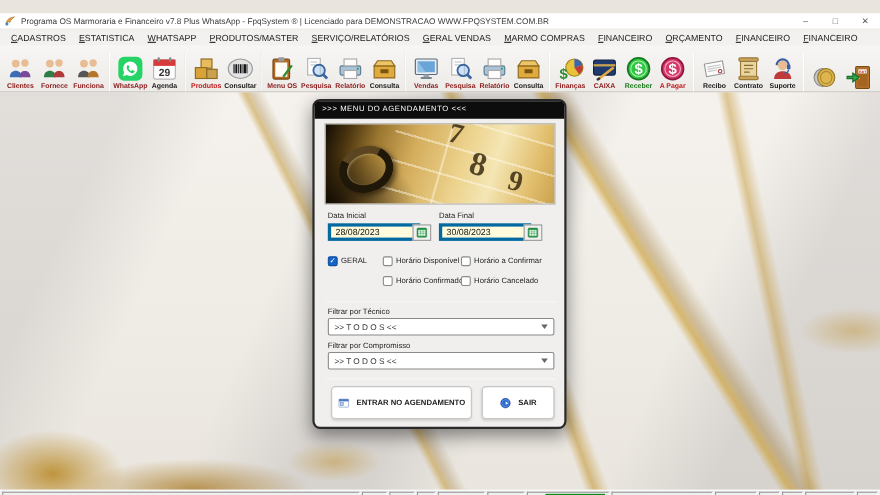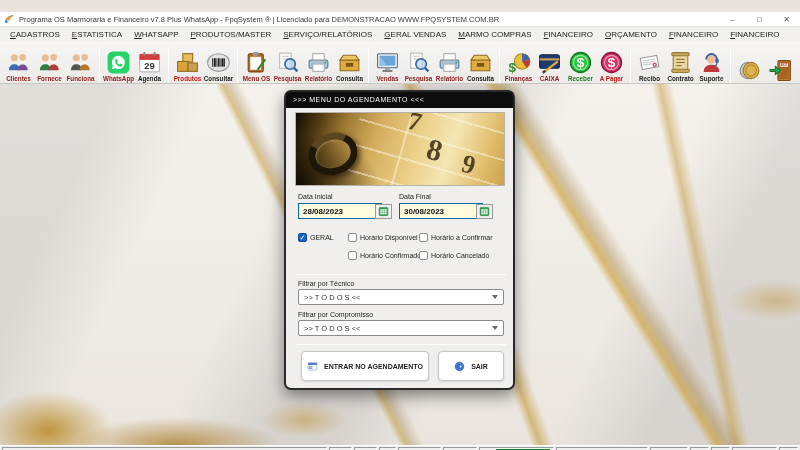--- a/index.html
+++ b/index.html
@@ -65,22 +65,22 @@
                background:rgba(255,250,235,.45); }
   .pnum { position:absolute; font-family:"Liberation Serif", serif; font-weight:bold;
           color:rgba(55,42,16,.85); transform:rotate(15deg); }
   .pnum-7 { left:54%; top:-8%; font-size:26px; }
   .pnum-8 { left:63%; top:28%; font-size:30px; }
   .pnum-9 { left:80%; top:52%; font-size:26px; }
   .photo-ring { position:absolute; left:12px; top:20px; width:50px; height:42px; border-radius:50%;
                 border:7px solid #1f1708; border-top-color:#5a4520; transform:rotate(-18deg);
                 box-shadow:2px 3px 5px rgba(20,10,0,.55), inset 1px 1px 2px rgba(255,240,200,.35); }
   .flabel { position:absolute; font-size:7px; color:#222; white-space:nowrap; }
-  .dinput { position:absolute; width:84px; height:16px; background:#fffbdc; border:1px solid #0369a1;
-            font-size:8px; font-weight:bold; color:#111; padding-left:4px;
+  .dinput { position:absolute; width:84px; height:16px; background:#fffbdc; border:3px solid #0369a1;
+            font-size:8px; font-weight:normal; color:#111; padding-left:4px;
             font-family:"Liberation Sans", sans-serif; }
   .calbtn { position:absolute; width:17px; height:15px; background:#f0f0f0; border:1px solid #9a9a9a;
             display:flex; align-items:center; justify-content:center; padding:0; cursor:pointer; }
   .calbtn svg { width:12px; height:12px; display:block; }
   .cb { position:absolute; display:flex; align-items:center; gap:3px; font-size:7px; color:#222; cursor:pointer; }
   .cb-box { width:9px; height:9px; background:#fff; border:1px solid #8a8a8a; border-radius:2px;
             display:flex; align-items:center; justify-content:center; font-size:7px; line-height:1; }
   .cb-box.checked { background:#1464c8; border-color:#0f4fa0; color:#fff; }
   .cb-0 { left:12px; top:141px; } .cb-1 { left:62px; top:141px; } .cb-2 { left:133px; top:141px; }
   .cb-3 { left:62px; top:159px; } .cb-4 { left:133px; top:159px; }

